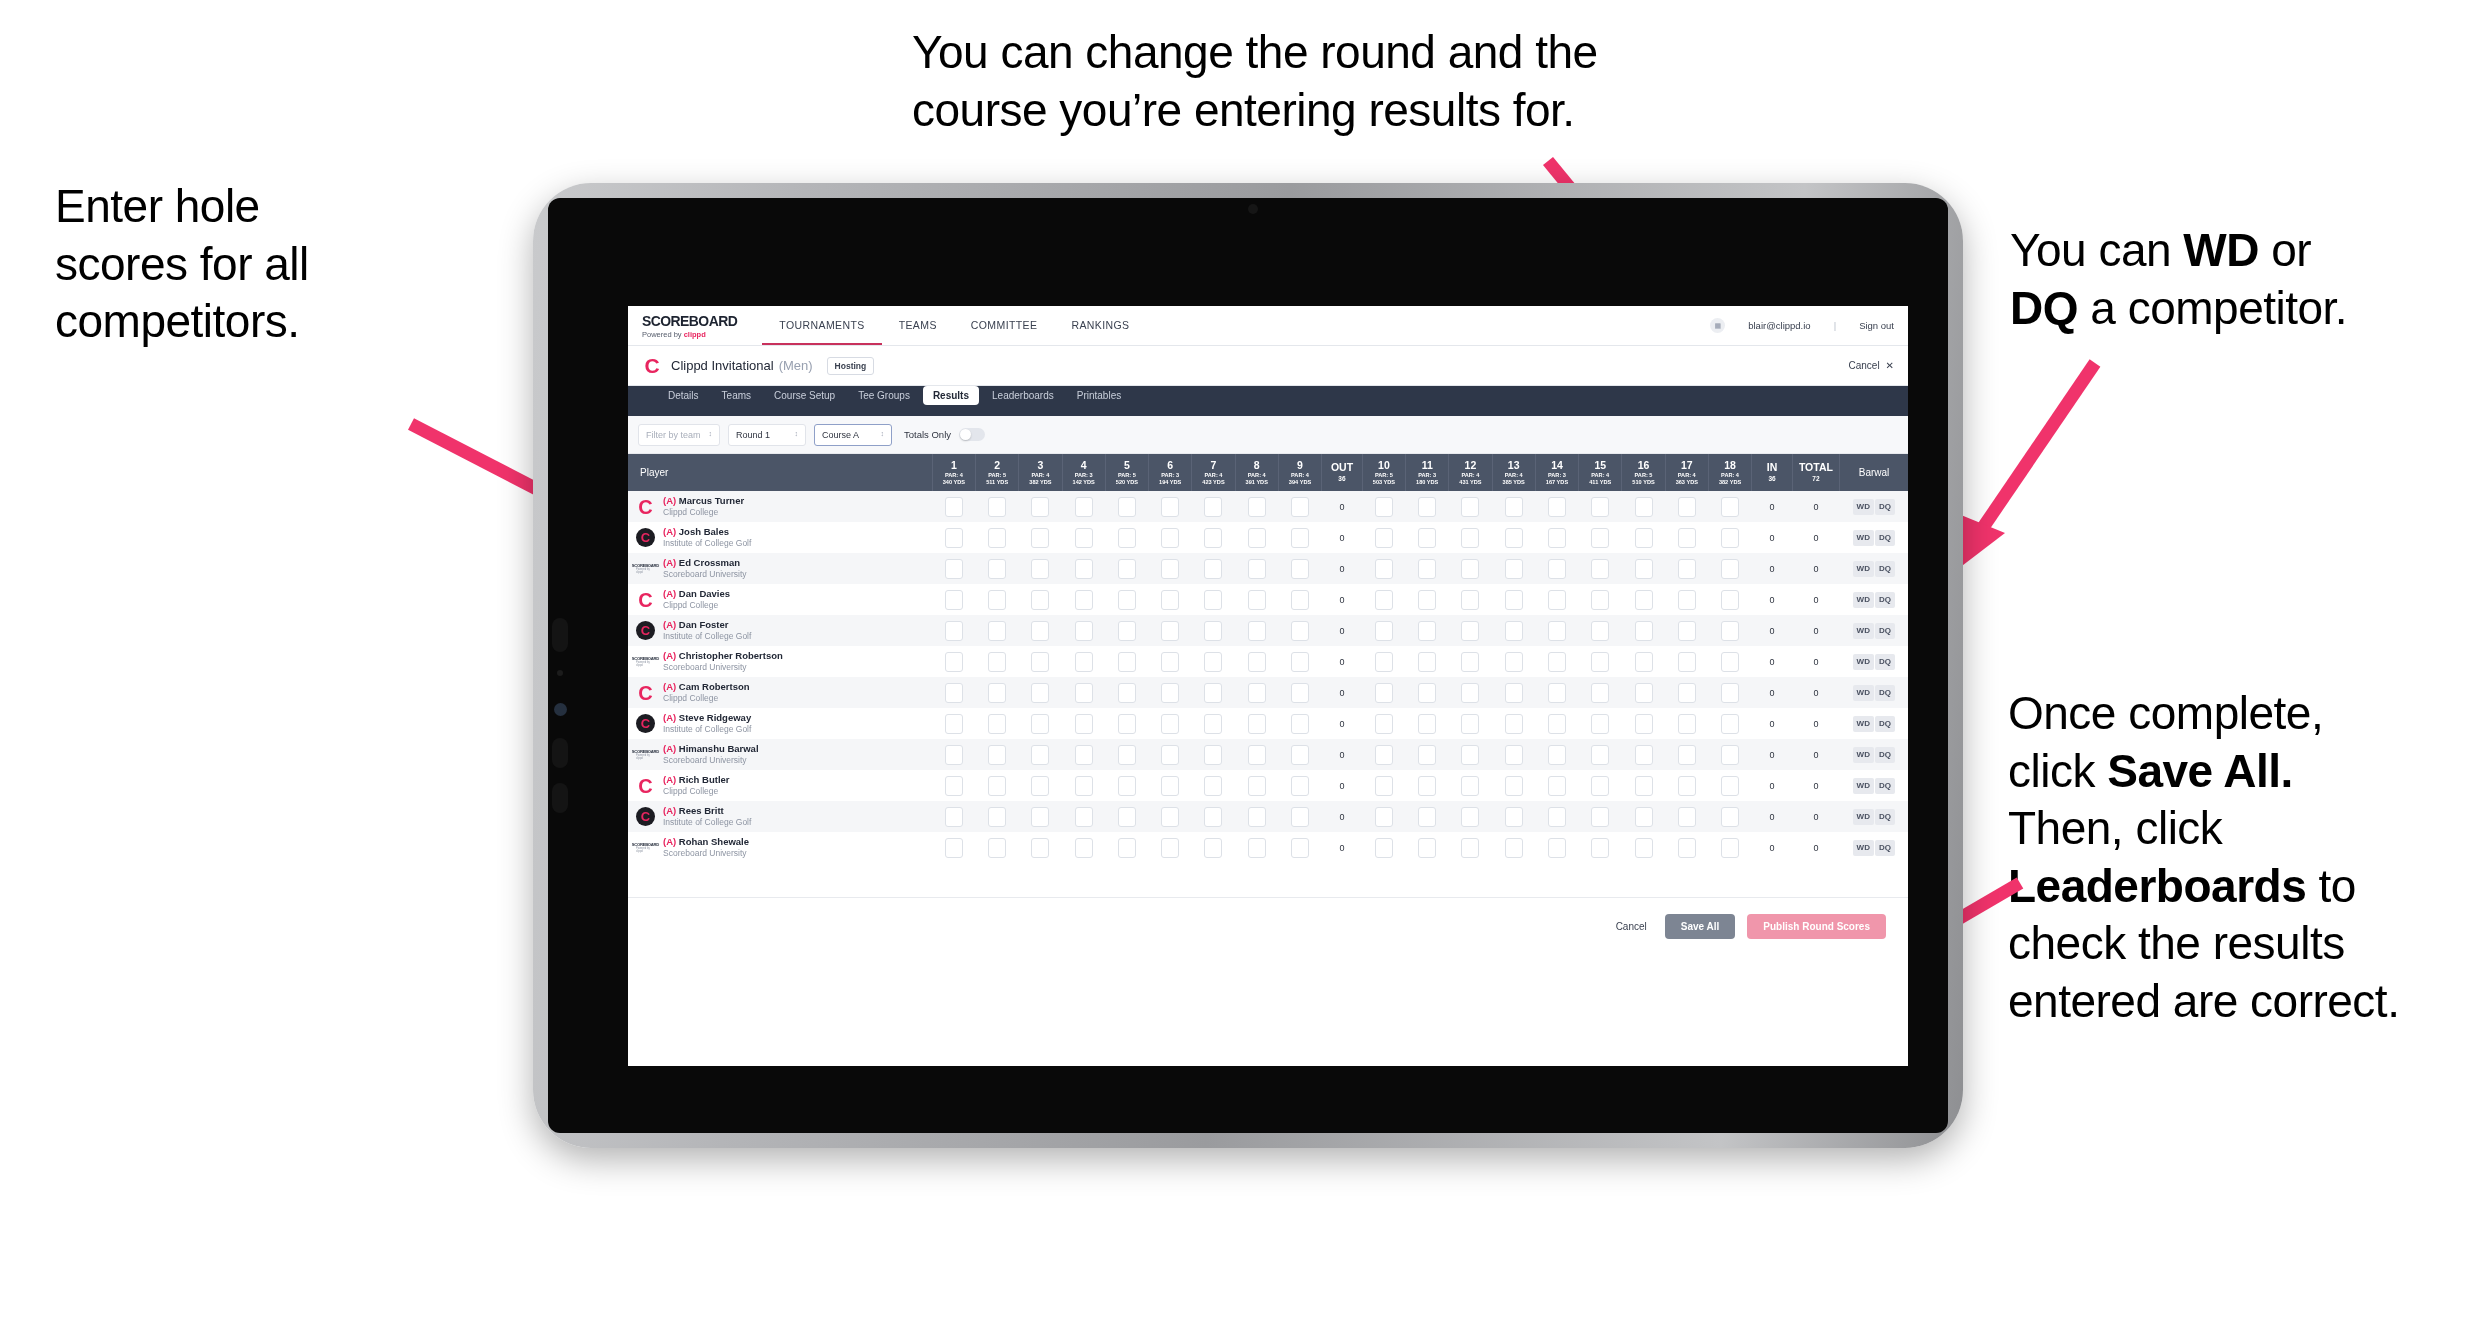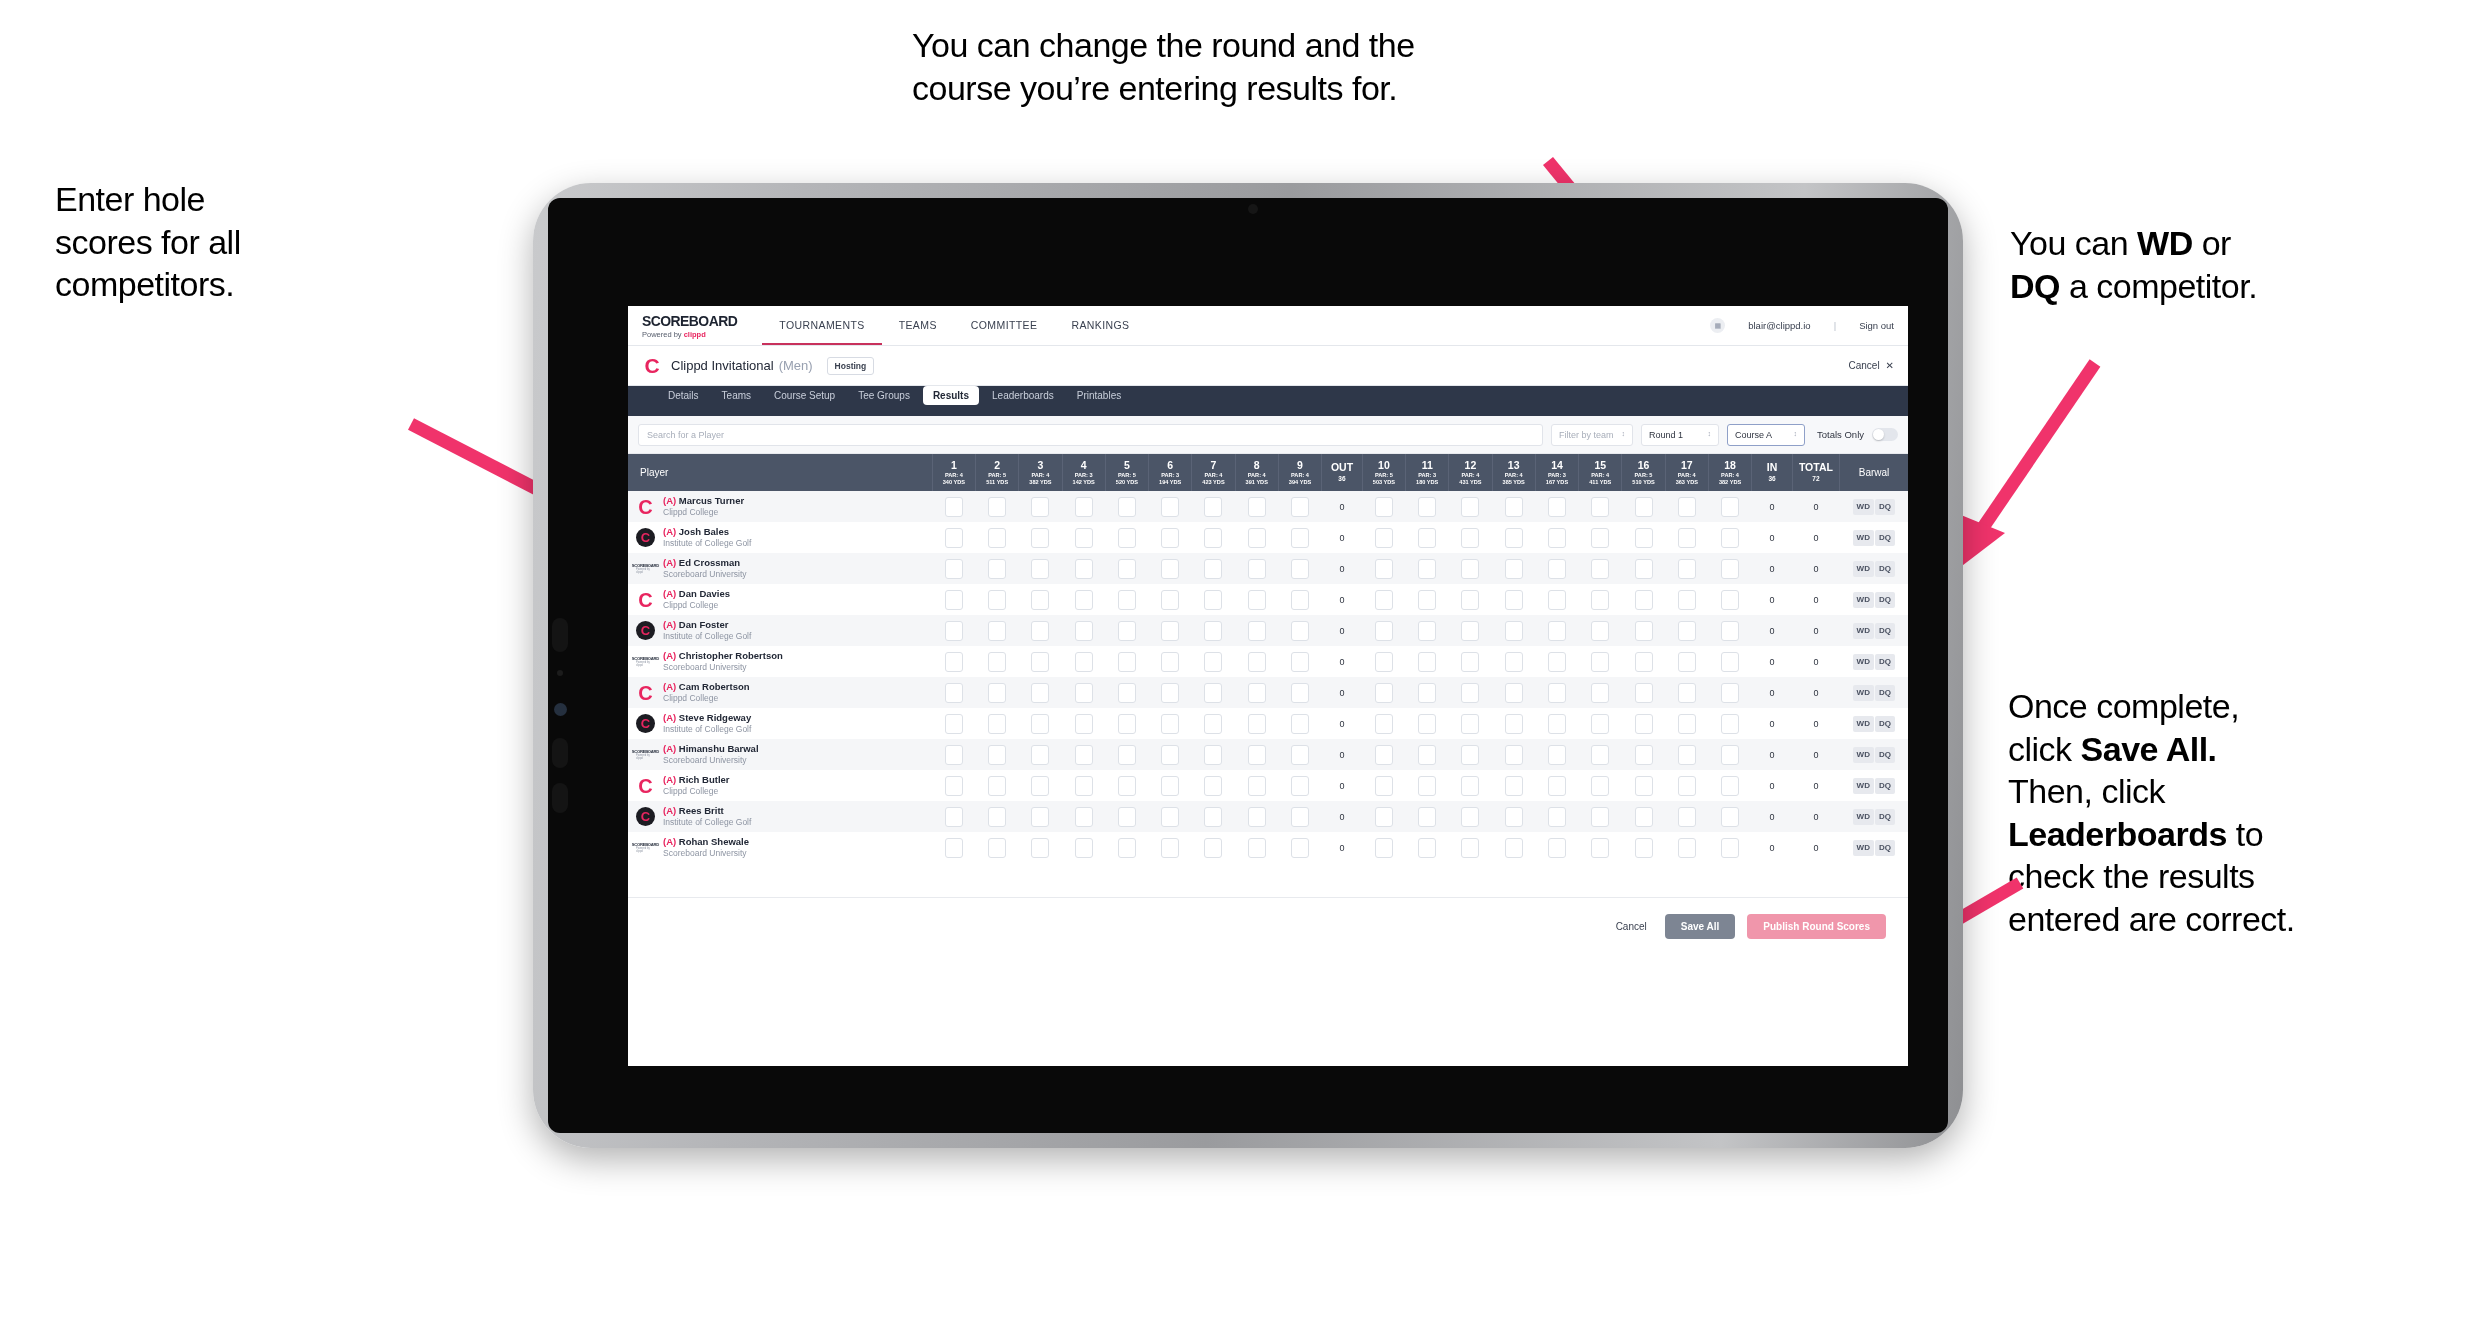--- a/index.html
+++ b/index.html
@@ -9,21 +9,21 @@
     font-family: "Liberation Sans", sans-serif;
     overflow: hidden;
   }
   #stage { position: relative; width: 2489px; height: 1339px; background: #fff; }
 
   
   .anno {
     position: absolute;
     color: #000;
     font-family: "Liberation Sans", sans-serif;
-    font-size: 34px;
+    font-size: 46px;
     line-height: 1.25;
     letter-spacing: -0.5px;
     white-space: pre-line;
   }
   .anno b { font-weight: bold; }
   #anno-left  { left: 55px;  top: 178px;  width: 400px; }
   #anno-top   { left: 912px; top: 24px;   width: 1000px; text-align: left; }
   #anno-wd    { left: 2010px;top: 222px;  width: 470px; }
   #anno-save  { left: 2008px;top: 685px;  width: 480px; }
 
@@ -270,21 +270,20 @@
           <div class="sec-item"><span>Details</span></div>
           <div class="sec-item"><span>Teams</span></div>
           <div class="sec-item"><span>Course Setup</span></div>
           <div class="sec-item"><span>Tee Groups</span></div>
           <div class="sec-item active"><span>Results</span></div>
           <div class="sec-item"><span>Leaderboards</span></div>
           <div class="sec-item"><span>Printables</span></div>
         </div>
 
         <div id="filterbar">
-          <input id="search-input" type="text" placeholder="Search for a Player" style="">
           <div class="selbox muted">
             <span>Filter by team</span>
             <span class="spin">↕</span>
           </div>
           <div class="selbox">
             <span>Round 1</span>
             <span class="spin">↕</span>
           </div>
           <div class="selbox focused">
             <span>Course A</span>

